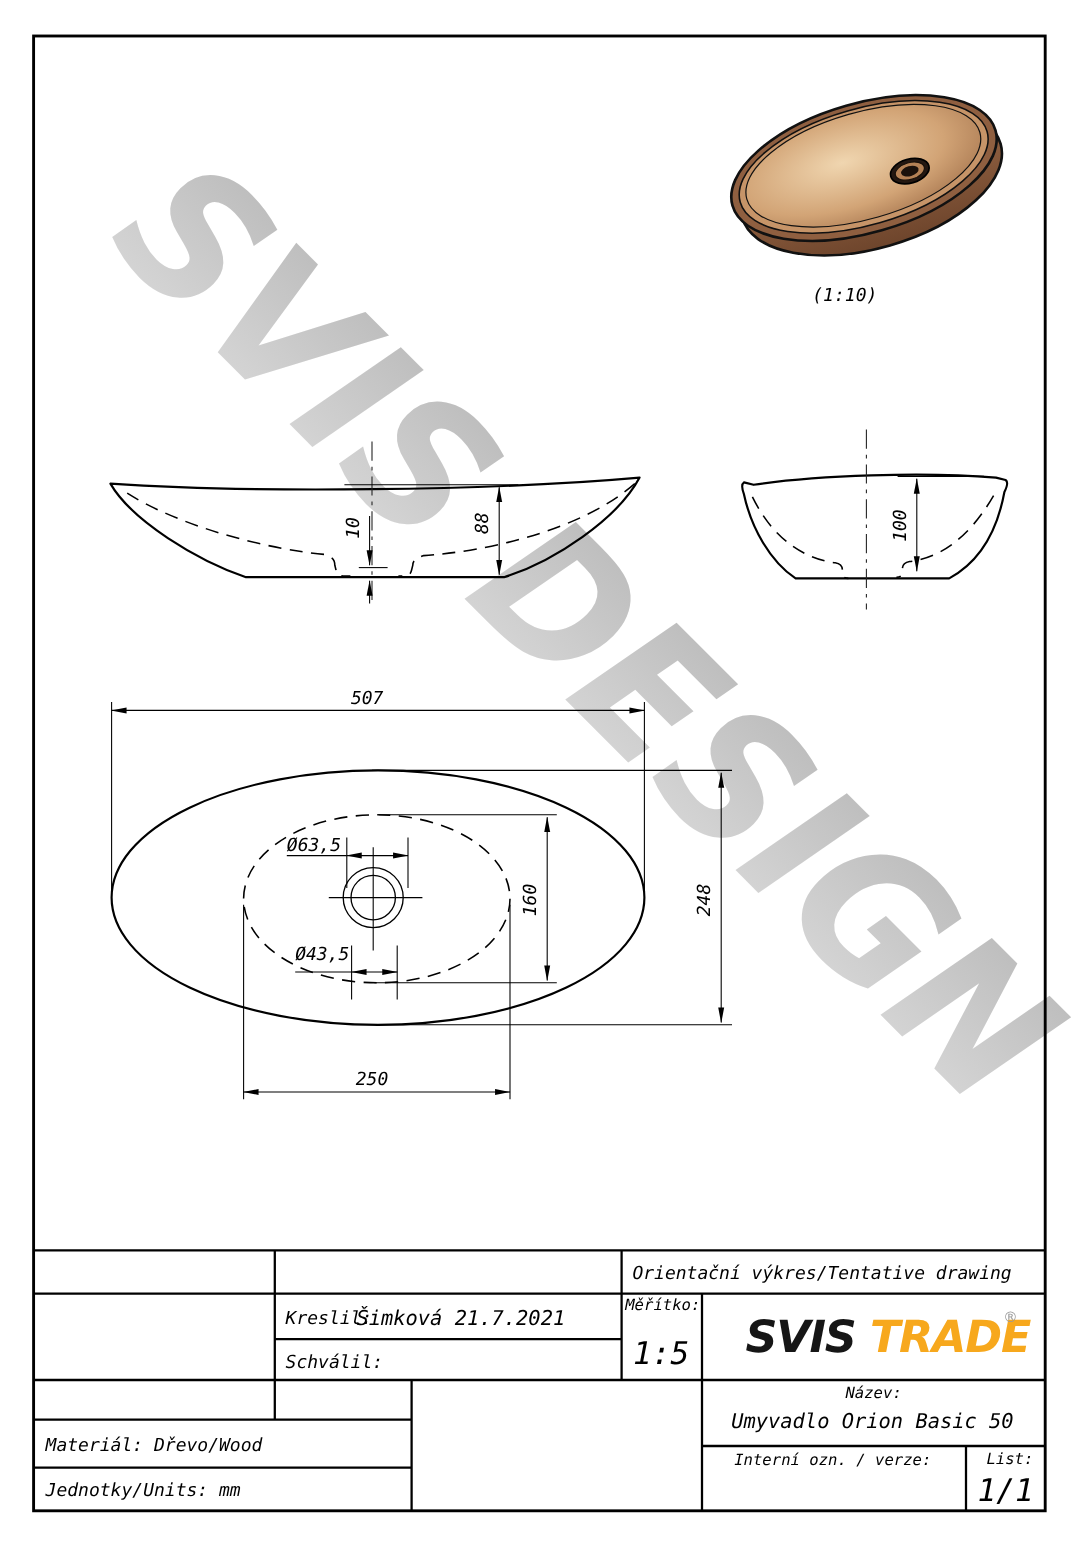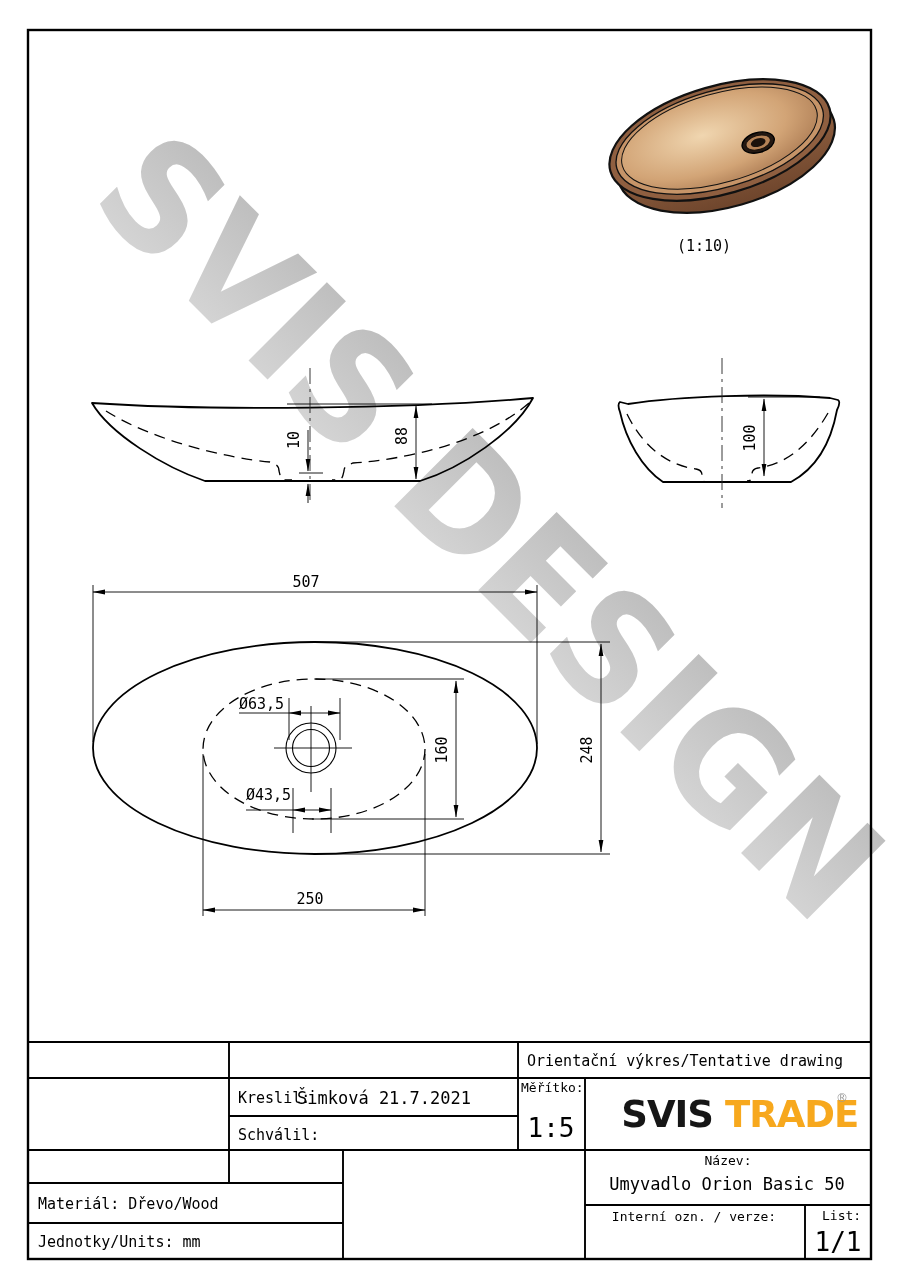--- a/index.html
+++ b/index.html
@@ -1,18 +1,18 @@
 <!DOCTYPE html>
 <html><head>
 <meta charset="utf-8">
 <style>
   html,body{margin:0;padding:0;background:#ffffff;}
   .page{
     position:relative;width:900px;height:1288px;background:#ffffff;
-    overflow:hidden;font-family:"DejaVu Sans Mono", monospace;
+    overflow:hidden;font-family:"DejaVu Sans Mono", monospace;font-style:italic;
   }
   .page svg{position:absolute;left:0;top:0;}
   
   .frame{fill:none;stroke:#000;stroke-width:2.4;}
   .outline{fill:none;stroke:#000;stroke-width:1.8;stroke-linejoin:round;}
   .thin{fill:none;stroke:#000;stroke-width:1.1;}
   .dashed{fill:none;stroke:#000;stroke-width:1.3;stroke-dasharray:11,7;}
   .cline{fill:none;stroke:#222;stroke-width:0.9;stroke-dasharray:16,5,3,5;}
   .dim{fill:none;stroke:#000;stroke-width:0.9;}
   .tbl{stroke:#000;stroke-width:1.9;}

